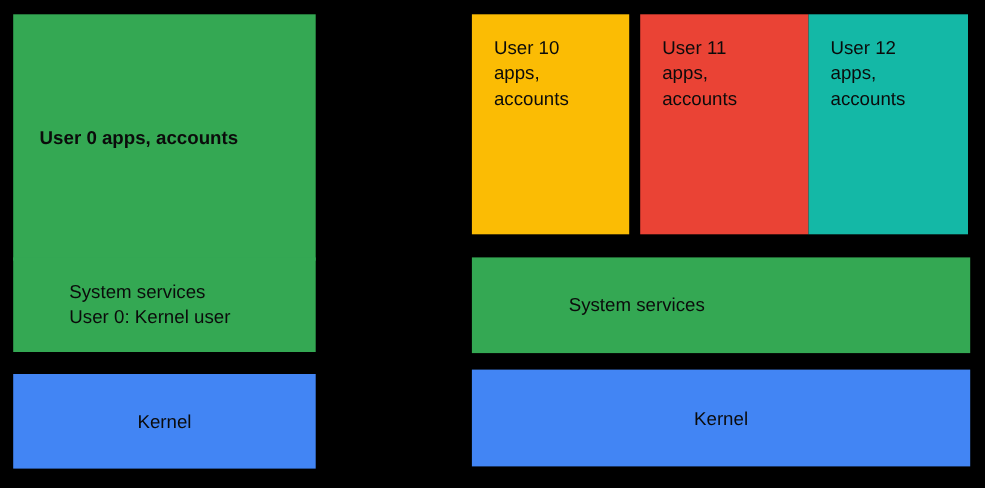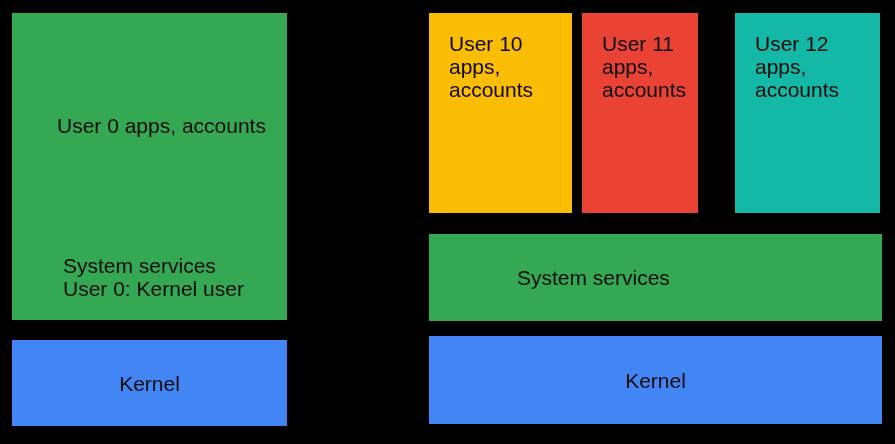--- a/index.html
+++ b/index.html
@@ -12,45 +12,46 @@
     width: 895px;
     height: 444px;
     background: #000000;
     font-family: "Liberation Sans", sans-serif;
     color: #0b0b0b;
     overflow: hidden;
   }
   .box {
     position: absolute;
     box-sizing: border-box;
-    font-size: 21px;
+    font-size: 17px;
     line-height: 23px;
   }
   
   .left-apps {
     left: 12px; top: 13px; width: 275px; height: 224px;
     display: flex; align-items: center;
-    padding-left: 45px;
+    padding-left: 24px;
+    font-weight: bold;
   }
   .left-services {
     left: 12px; top: 234px; width: 275px; height: 86px;
     display: flex; flex-direction: column; justify-content: center;
     padding-left: 51px;
   }
   .left-kernel {
     left: 12px; top: 340px; width: 275px; height: 86px;
     display: flex; align-items: center; justify-content: center;
   }
   
   .user-box {
     top: 13px; height: 200px;
     padding: 19px 14px 0 20px;
   }
   .user10 { left: 429px; width: 143px; }
-  .user11 { left: 582px; width: 116px; }
+  .user11 { left: 582px; width: 153px; }
   .user12 { left: 735px; width: 145px; }
   .right-services {
     left: 429px; top: 234px; width: 453px; height: 87px;
     display: flex; flex-direction: column; justify-content: center;
     padding-left: 88px;
   }
   .right-kernel {
     left: 429px; top: 336px; width: 453px; height: 88px;
     display: flex; align-items: center; justify-content: center;
   }

